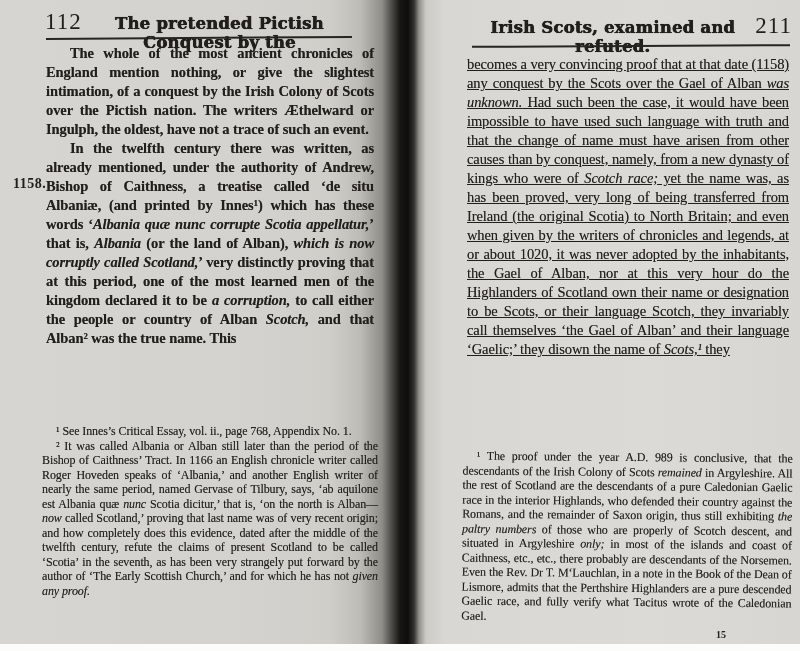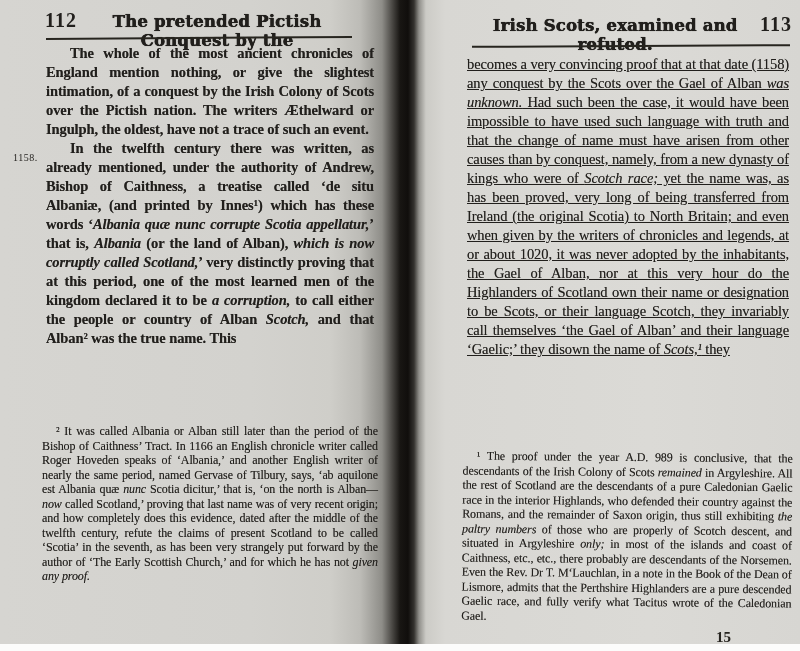--- a/index.html
+++ b/index.html
@@ -18,21 +18,21 @@
       #34322e 414px, #908f8a 419px, #cccbc6 426px, #d8d7d3 445px,
       #dbdad6 650px, #d7d6d2 800px);
   }
   .page { position: absolute; top: 0; height: 644px; color: #211f1c; }
   .page-left  { left: 0;   width: 395px; }
   .page-right { left: 420px; width: 380px; }
 
   .header { position: absolute; display: flex; align-items: baseline; }
   .header-left  { top: 9px;  left: 45px; width: 312px; }
   .header-right { top: 13px; left: 50px; width: 322px; }
-  .pagenum { font-size: 20px; font-weight: 700; letter-spacing: 1px; }
+  .pagenum { font-size: 23px; font-weight: 400; letter-spacing: 1px; }
   .running-title {
     flex: 1; text-align: center;
     font-family: "DejaVu Serif", serif;
     font-weight: 700; font-size: 16.5px; letter-spacing: 0.2px;
     text-shadow: 0 0 0.7px #211f1c, 0.4px 0 0 #211f1c;
   }
   .rule { position: absolute; height: 2px; background: #27251f; }
   .rule-left  { top: 37px; left: 46px; width: 306px; transform: rotate(-0.4deg); }
   .rule-right { top: 45px; left: 52px; width: 318px; transform: rotate(-0.3deg); }
 
@@ -41,37 +41,37 @@
     font-size: 14.5px; line-height: 19px;
     letter-spacing: -0.1px;
     text-shadow: 0 0 0.5px rgba(33,31,28,0.55);
   }
   .body-left  { top: 44px; left: 46px; width: 328px; font-weight: bold; }
   .body-right { top: 55px; left: 47px; width: 322px; text-decoration: underline; }
   .body-text p { margin: 0; }
   .indent { text-indent: 24px; }
 
   .margin-note {
-    position: absolute; top: 152px; left: 13px;
-    font-size: 10px; font-weight: 400; letter-spacing: 0.5px;
+    position: absolute; top: 176px; left: 13px;
+    font-size: 14px; font-weight: 700; letter-spacing: 0.5px;
   }
 
   .footnotes {
     position: absolute; text-align: justify;
     font-size: 12px; line-height: 14.5px;
     letter-spacing: -0.1px;
     text-shadow: 0 0 0.4px rgba(33,31,28,0.5);
   }
   .footnotes-left  { top: 424px; left: 42px; width: 336px; }
   .footnotes-right { top: 450px; left: 42px; width: 330px; transform: rotate(0.5deg); }
   .footnotes p { margin: 0; text-indent: 14px; }
 
   .signature-mark {
     position: absolute; top: 629px; left: 716px;
-    font-size: 15px; font-weight: 600; color: #26241f;
+    font-size: 10px; font-weight: 600; color: #26241f;
   }
   .bottom-strip {
     position: absolute; left: 0; bottom: 0;
     width: 800px; height: 7px; background: #fcfcfb;
   }
   i { font-style: italic; }
 </style>
 </head>
 <body>
 
@@ -85,28 +85,29 @@
     <div class="rule rule-left"></div>
 
     <div class="body-text body-left">
       <p class="indent"><span>The whole of the most ancient chronicles of England mention nothing, or give the slightest intimation, of a conquest by the Irish Colony of Scots over the Pictish nation. The writers Æthelward or Ingulph, the oldest, have not a trace of such an event.</span></p>
       <p class="indent"><span>In the twelfth century there was written, as already mentioned, under the authority of Andrew, Bishop of Caithness, a treatise called ‘de situ Albaniæ, (and printed by Innes¹) which has these words ‘</span><i>Albania quæ nunc corrupte Scotia appellatur,</i><span>’ that is, </span><i>Albania</i><span> (or the land of Alban), </span><i>which is now corruptly called Scotland,</i><span>’ very distinctly proving that at this period, one of the most learned men of the kingdom declared it to be </span><i>a corruption,</i><span> to call either the people or country of Alban </span><i>Scotch,</i><span> and that Alban² was the true name. This</span></p>
     </div>
 
     <div class="margin-note">1158.</div>
 
     <div class="footnotes footnotes-left">
+      <p><span>¹ See Innes’s Critical Essay, vol. ii., page 768, Appendix No. 1.</span></p>
       <p><span>² It was called Albania or Alban still later than the period of the Bishop of Caithness’ Tract. In 1166 an English chronicle writer called Roger Hoveden speaks of ‘Albania,’ and another English writer of nearly the same period, named Gervase of Tilbury, says, ‘ab aquilone est Albania quæ </span><i>nunc</i><span> Scotia dicitur,’ that is, ‘on the north is Alban—</span><i>now</i><span> called Scotland,’ proving that last name was of very recent origin; and how completely does this evidence, dated after the middle of the twelfth century, refute the claims of present Scotland to be called ‘Scotia’ in the seventh, as has been very strangely put forward by the author of ‘The Early Scottish Church,’ and for which he has not </span><i>given any proof.</i></p>
     </div>
   </div>
 
   <div class="page page-right">
     <div class="header header-right">
       <span class="running-title">Irish Scots, examined and refuted.</span>
-      <span class="pagenum">113</span>
+      <span class="pagenum">211</span>
     </div>
     <div class="rule rule-right"></div>
 
     <div class="body-text body-right">
       <p><span>becomes a very convincing proof that at that date (1158) any conquest by the Scots over the Gael of Alban </span><i>was unknown.</i><span> Had such been the case, it would have been impossible to have used such language with truth and that the change of name must have arisen from other causes than by conquest, namely, from a new dynasty of kings who were of </span><i>Scotch race;</i><span> yet the name was, as has been proved, very long of being transferred from Ireland (the original Scotia) to North Britain; and even when given by the writers of chronicles and legends, at or about 1020, it was never adopted by the inhabitants, the Gael of Alban, nor at this very hour do the Highlanders of Scotland own their name or designation to be Scots, or their language Scotch, they invariably call themselves ‘the Gael of Alban’ and their language ‘Gaelic;’ they disown the name of </span><i>Scots,¹</i><span> they</span></p>
     </div>
 
     <div class="footnotes footnotes-right">
       <p><span>¹ The proof under the year A.D. 989 is conclusive, that the descendants of the Irish Colony of Scots </span><i>remained</i><span> in Argyleshire. All the rest of Scotland are the descendants of a pure Caledonian Gaelic race in the interior Highlands, who defended their country against the Romans, and the remainder of Saxon origin, thus still exhibiting </span><i>the paltry numbers</i><span> of those who are properly of Scotch descent, and situated in Argyleshire </span><i>only;</i><span> in most of the islands and coast of Caithness, etc., etc., there probably are descendants of the Norsemen. Even the Rev. Dr T. M‘Lauchlan, in a note in the Book of the Dean of Lismore, admits that the Perthshire Highlanders are a pure descended Gaelic race, and fully verify what Tacitus wrote of the Caledonian Gael.</span></p>
     </div>

